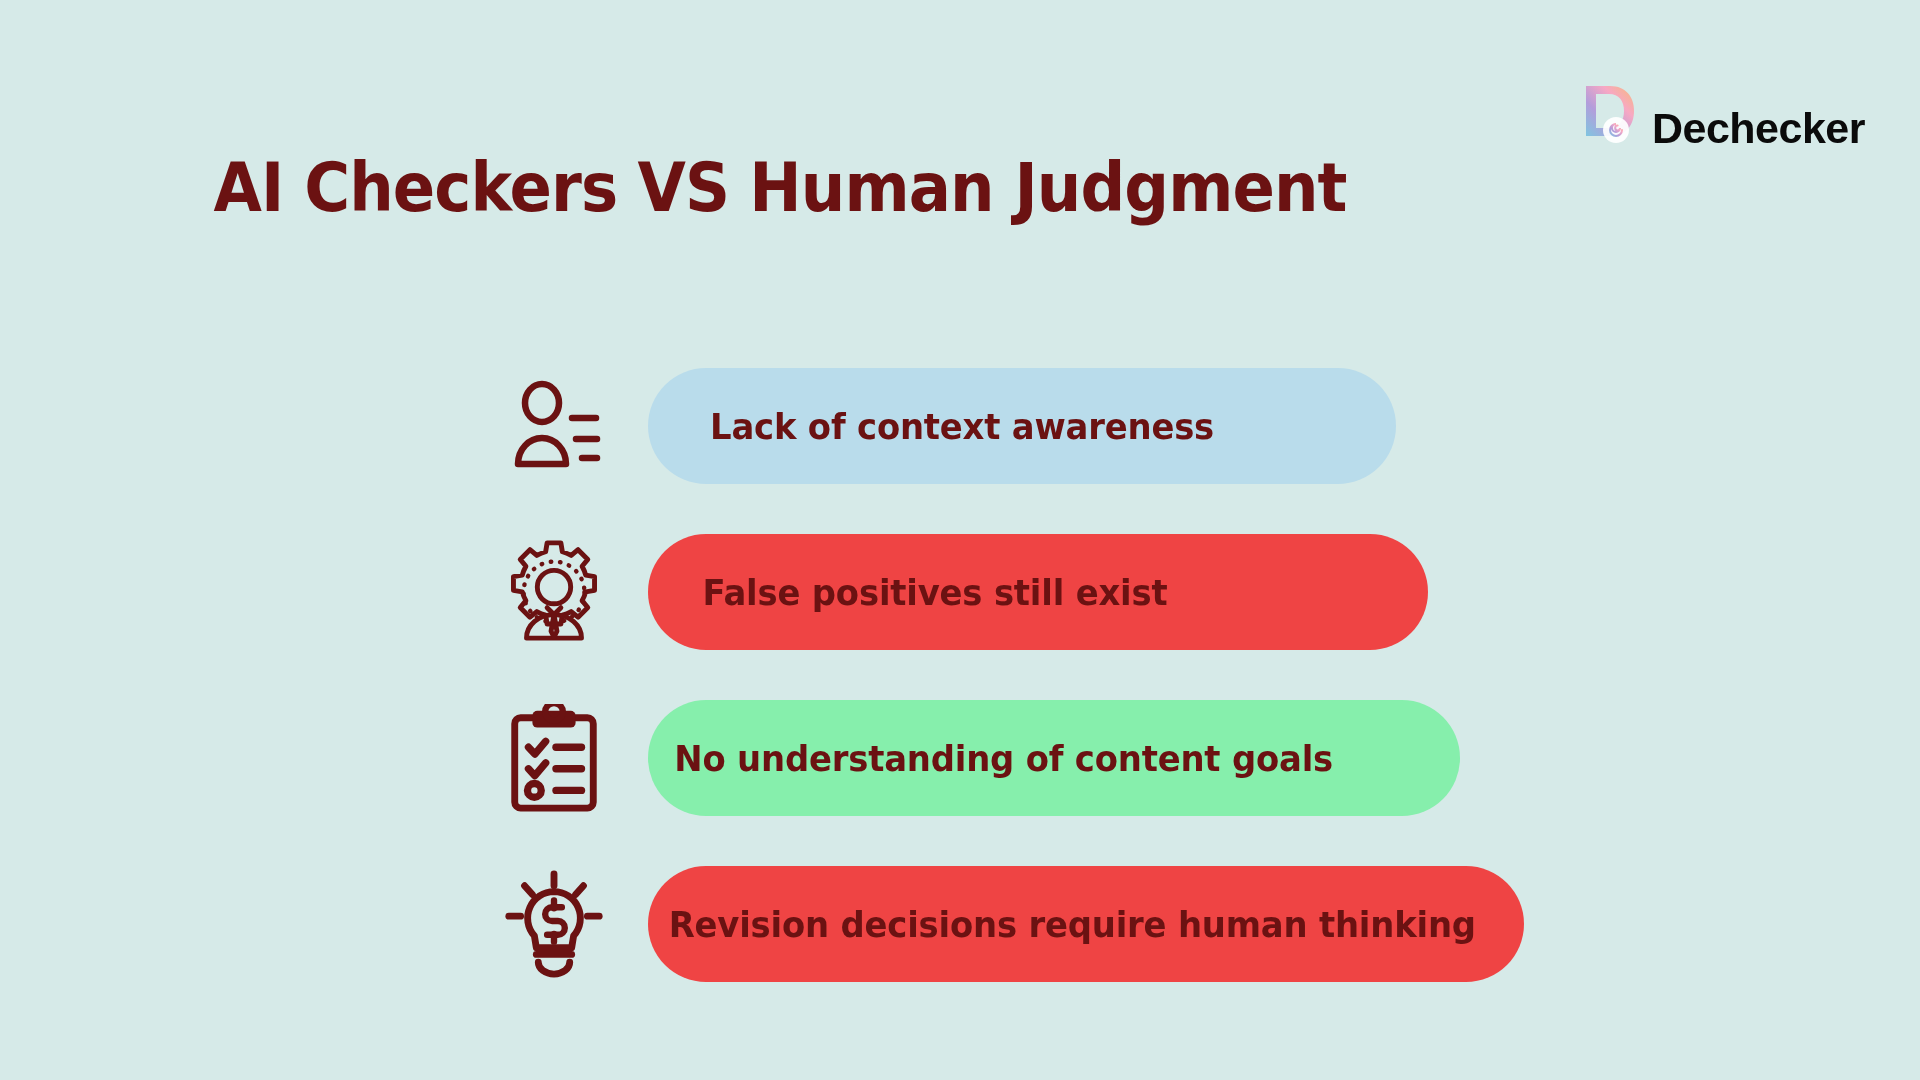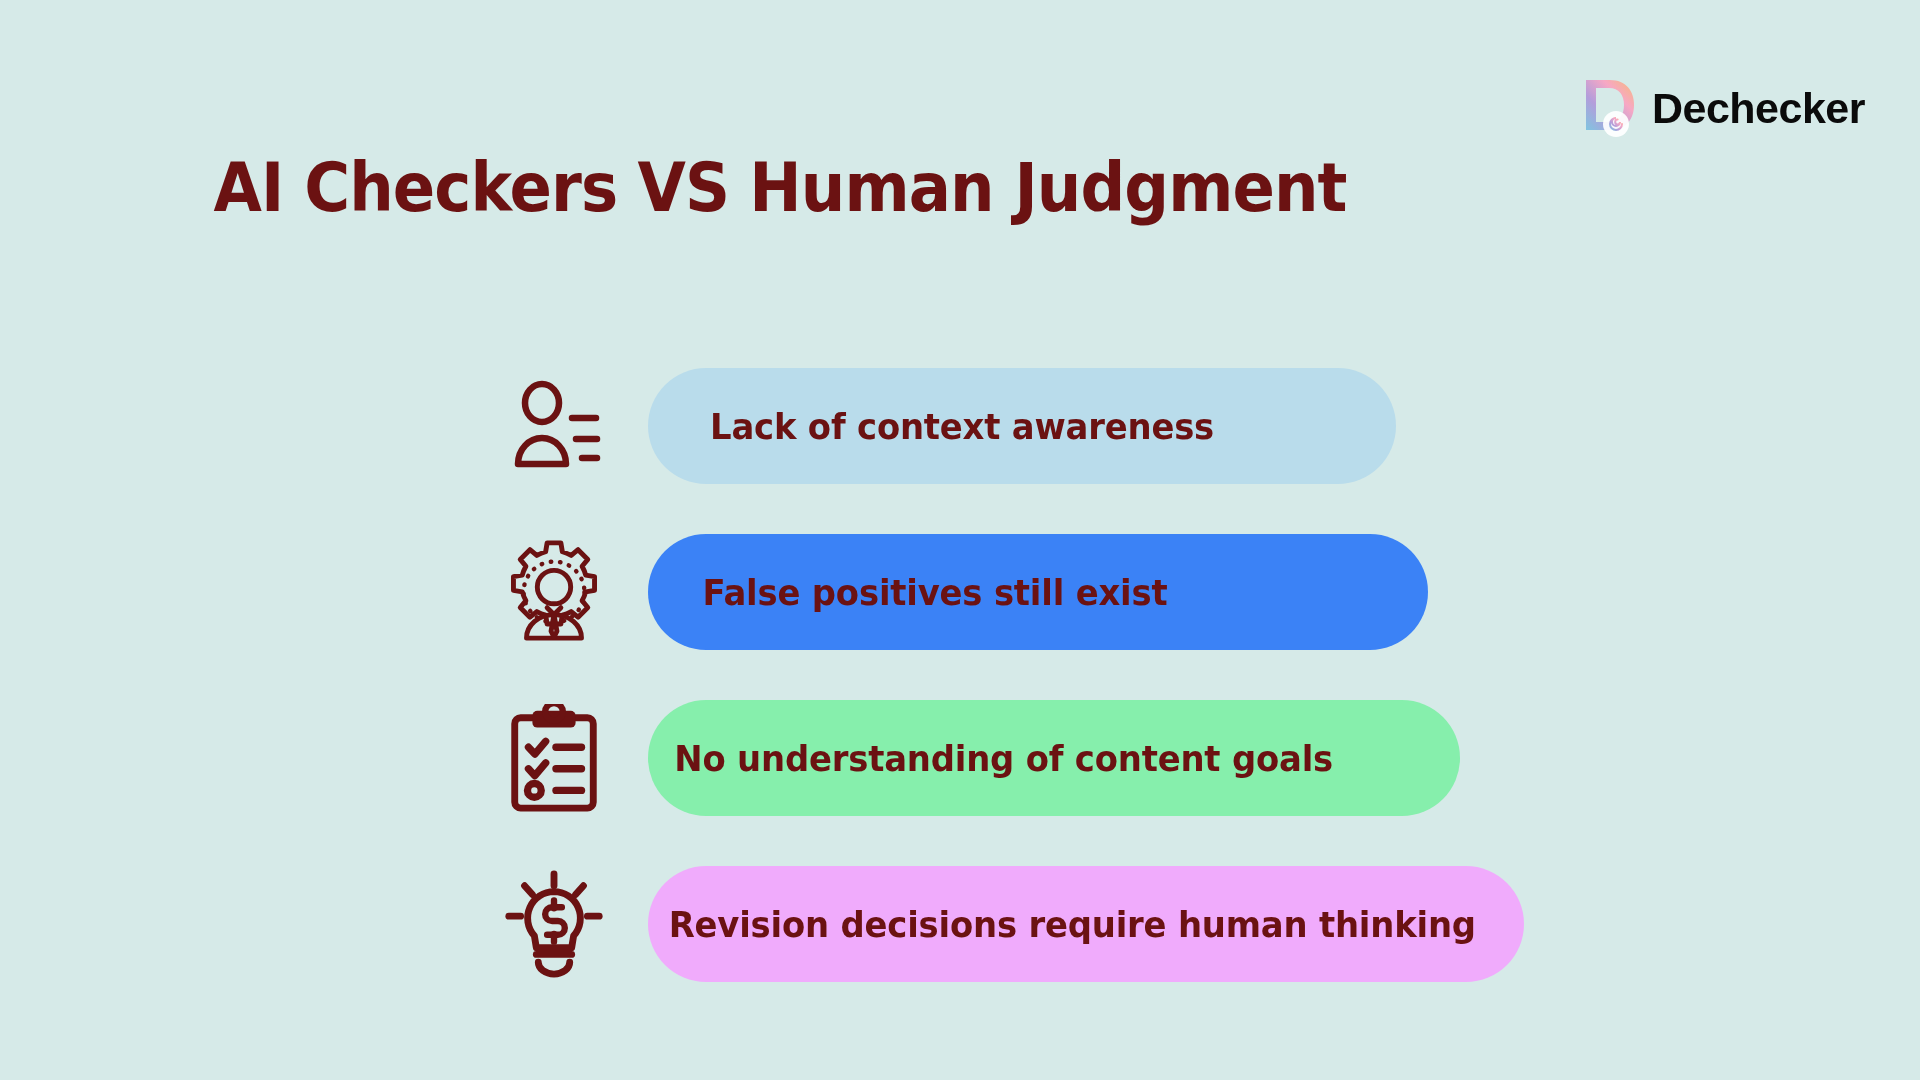--- a/index.html
+++ b/index.html
@@ -11,24 +11,24 @@
     height: 1080px;
     background: #d6eae8;
     font-family: "Liberation Sans", sans-serif;
     overflow: hidden;
     position: relative;
   }
 
   
   .brand {
     position: absolute;
-    top: 72px;
+    top: 78px;
     right: 55px;
     display: flex;
-    align-items: center;
+    align-items: flex-end;
     gap: 6px;
   }
   .brand-mark {
     width: 72px;
     height: 72px;
     display: block;
   }
   .brand-name {
     font-family: "Liberation Sans", sans-serif;
     font-size: 43px;
@@ -173,21 +173,21 @@
           <circle cx="55" cy="55" r="31"></circle>
         </g>
         <g fill="none" stroke="#6b1212" stroke-width="5" stroke-linejoin="round" stroke-linecap="round">
           <circle cx="55" cy="50" r="17"></circle>
           <path d="M27 102 a28 24 0 0 1 56 0 Z"></path>
           <path d="M48 71 l7 7 l7-7"></path>
           <path d="M55 78 l-3 17 l3 6 l3-6 Z"></path>
         </g>
       </svg>
     </span>
-    <div class="pill" style="background:#3b82f6">
+    <div class="pill" style="background:#ef4444">
       <span class="pill-label">False positives still exist</span>
     </div>
   </div>
 
   <div class="row row-3">
     <span class="row-icon">
       <svg width="104" height="108" viewBox="0 0 104 110" aria-hidden="true">
         <g fill="none" stroke="#6b1212" stroke-width="7" stroke-linejoin="round" stroke-linecap="round">
           <path d="M30 14 H18 a6 6 0 0 0 -6 6 V100 a6 6 0 0 0 6 6 H86 a6 6 0 0 0 6-6 V20 a6 6 0 0 0 -6-6 H74"></path>
         </g>
@@ -223,18 +223,18 @@
           <line x1="34" y1="86" x2="70" y2="86"></line>
           <path d="M36 94 a16 12 0 0 0 32 0"></path>
         </g>
         <g fill="none" stroke="#6b1212" stroke-width="6.5" stroke-linecap="round" stroke-linejoin="round">
           <path d="M60 38 h-10 a7 7 0 0 0 0 14 h6 a7 7 0 0 1 0 14 h-11"></path>
           <line x1="52" y1="31" x2="52" y2="39"></line>
           <line x1="52" y1="65" x2="52" y2="73"></line>
         </g>
       </svg>
     </span>
-    <div class="pill" style="background:#f0abfc">
+    <div class="pill" style="background:#ef4444">
       <span class="pill-label">Revision decisions require human thinking</span>
     </div>
   </div>
 
 </div>
 
 </body></html>

